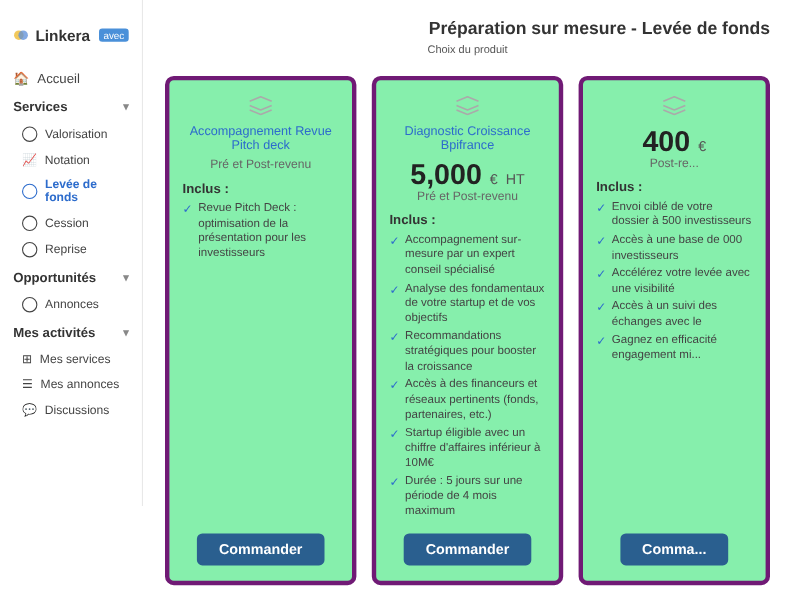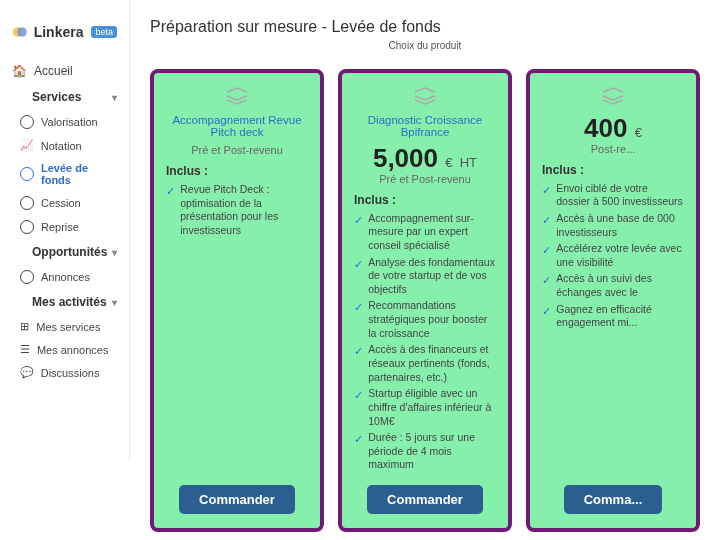--- a/index.html
+++ b/index.html
@@ -50,21 +50,20 @@
     }
     .sidebar-section-header {
       display: flex;
       align-items: center;
       justify-content: space-between;
       padding: 6px 12px;
       font-weight: bold;
       font-size: 12px;
       color: #333;
       cursor: pointer;
-      margin-left: 20px;
     }
     .sidebar-sub-item {
       display: flex;
       align-items: center;
       gap: 7px;
       padding: 5px 12px 5px 20px;
       cursor: pointer;
       font-size: 11px;
       color: #444;
     }
@@ -79,23 +78,23 @@
     .chevron { font-size: 10px; color: #888; }
 
     
     .main {
       flex: 1;
       overflow-y: auto;
       padding: 18px 20px 20px;
       background: #fff;
     }
     .page-title {
-      text-align: left;
+      text-align: right;
       font-size: 16px;
-      font-weight: normal;
+      font-weight: bold;
       color: #333;
       margin-bottom: 4px;
     }
     .page-subtitle {
       text-align: center;
       font-size: 10px;
       color: #555;
       margin-bottom: 18px;
     }
 
@@ -185,21 +184,21 @@
 </head>
 <body>
 
 <div class="sidebar">
   <div class="sidebar-logo">
     <svg class="logo-icon" viewBox="0 0 36 36">
       <ellipse cx="13" cy="18" rx="11" ry="11" fill="#f0c040" opacity="0.85"></ellipse>
       <ellipse cx="23" cy="18" rx="11" ry="11" fill="#5b8dd9" opacity="0.75"></ellipse>
     </svg>
     <span class="logo-text">Linkera</span>
-      <span class="beta-badge">beta</span>
+      <span class="beta-badge">avec</span>
   </div>
 
   <div class="sidebar-nav-item">
     <span>🏠</span>
     <span>Accueil</span>
   </div>
 
   <div class="sidebar-section-header">
     <span>Services</span>
     <span class="chevron">▾</span>

